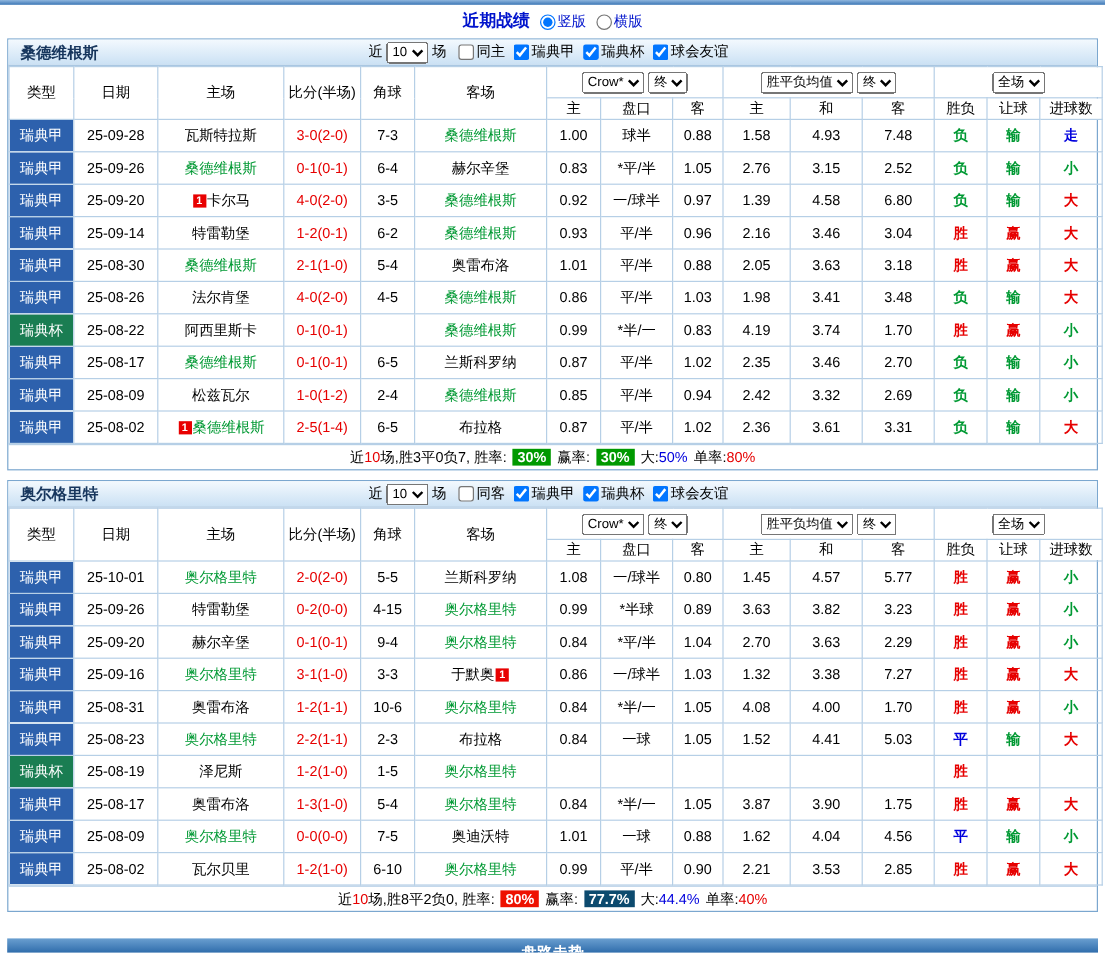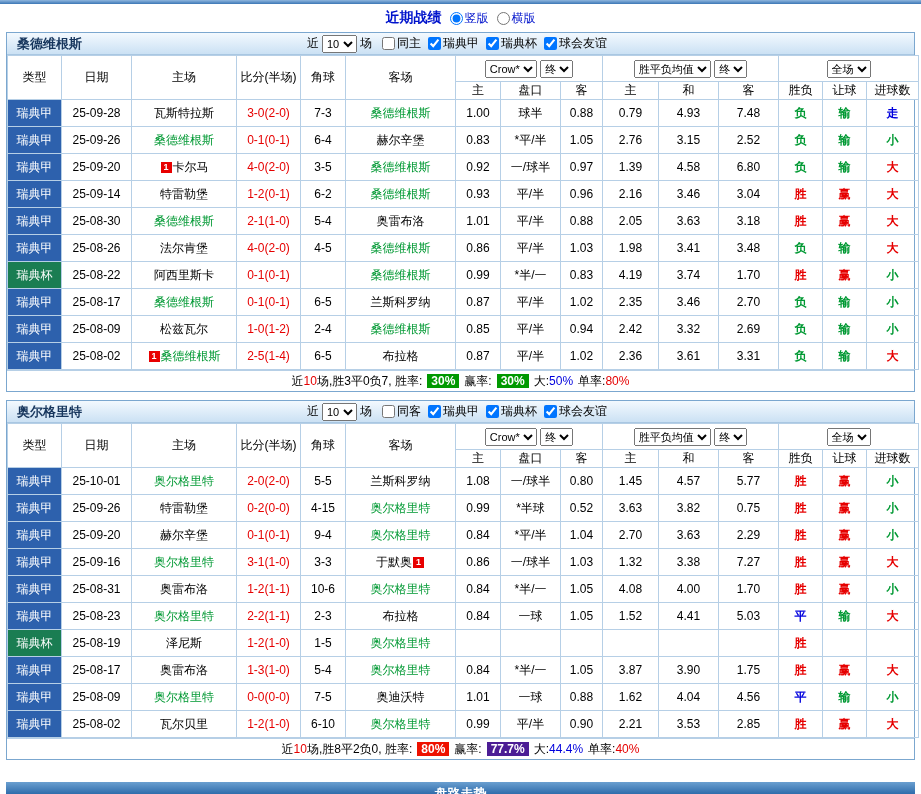--- a/index.html
+++ b/index.html
@@ -141,21 +141,21 @@
         <tr>
           <td class="lg">瑞典甲</td>
           <td>25-09-28</td>
           <td class="team"><span class="nm">瓦斯特拉斯</span></td>
           <td class="score">3-0(2-0)</td>
           <td>7-3</td>
           <td class="team"><span class="nm green">桑德维根斯</span></td>
           <td>1.00</td>
           <td>球半</td>
           <td>0.88</td>
-          <td>0.79</td>
+          <td>1.58</td>
           <td>4.93</td>
           <td>7.48</td>
           <td style="color: var(--green); font-weight: bold;">负</td>
           <td style="color: var(--green); font-weight: bold;">输</td>
           <td style="color: var(--blue); font-weight: bold;">走</td>
         </tr>
         <tr>
           <td class="lg">瑞典甲</td>
           <td>25-09-26</td>
           <td class="team"><span class="nm green">桑德维根斯</span></td>
@@ -412,24 +412,24 @@
         </tr>
         <tr>
           <td class="lg">瑞典甲</td>
           <td>25-09-26</td>
           <td class="team"><span class="nm">特雷勒堡</span></td>
           <td class="score">0-2(0-0)</td>
           <td>4-15</td>
           <td class="team"><span class="nm green">奥尔格里特</span></td>
           <td>0.99</td>
           <td>*半球</td>
-          <td>0.52</td>
+          <td>0.89</td>
           <td>3.63</td>
           <td>3.82</td>
-          <td>0.75</td>
+          <td>3.23</td>
           <td style="color: var(--red); font-weight: bold;">胜</td>
           <td style="color: var(--red); font-weight: bold;">赢</td>
           <td style="color: var(--green); font-weight: bold;">小</td>
         </tr>
         <tr>
           <td class="lg">瑞典甲</td>
           <td>25-09-20</td>
           <td class="team"><span class="nm">赫尔辛堡</span></td>
           <td class="score">0-1(0-1)</td>
           <td>9-4</td>
@@ -562,21 +562,21 @@
           <td style="color: var(--red); font-weight: bold;">胜</td>
           <td style="color: var(--red); font-weight: bold;">赢</td>
           <td style="color: var(--red); font-weight: bold;">大</td>
         </tr>
       </tbody>
   </table>
   <div class="summary">
     <span><span>近</span><span class="red">10</span><span>场,胜8平2负0, 胜率:</span></span>
     <span class="rbadge" style="background: rgb(238, 17, 0);">80%</span>
     <span>赢率:</span>
-    <span class="rbadge" style="background: #4c1d95;">77.7%</span>
+    <span class="rbadge" style="background: #0c4a6e;">77.7%</span>
     <span><span>大:</span><span class="blue">44.4%</span></span>
     <span><span>单率:</span><span class="red">40%</span></span>
   </div>
 </div>
 
 <div class="bottombar">
   <span>盘路走势</span>
 </div>
 
 </body></html>

